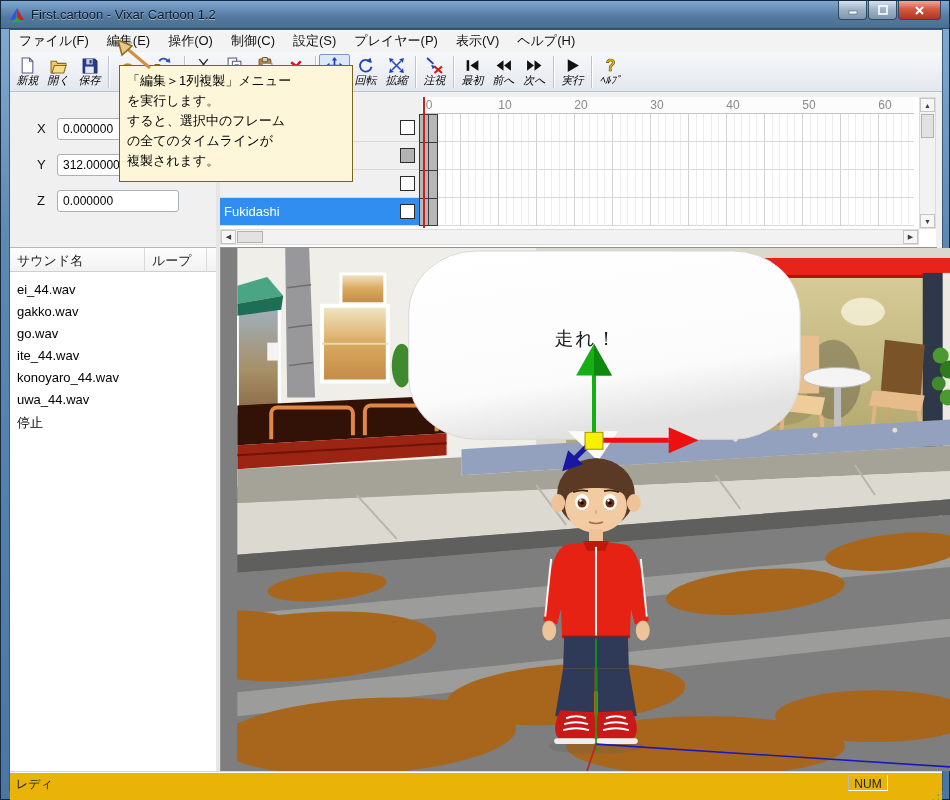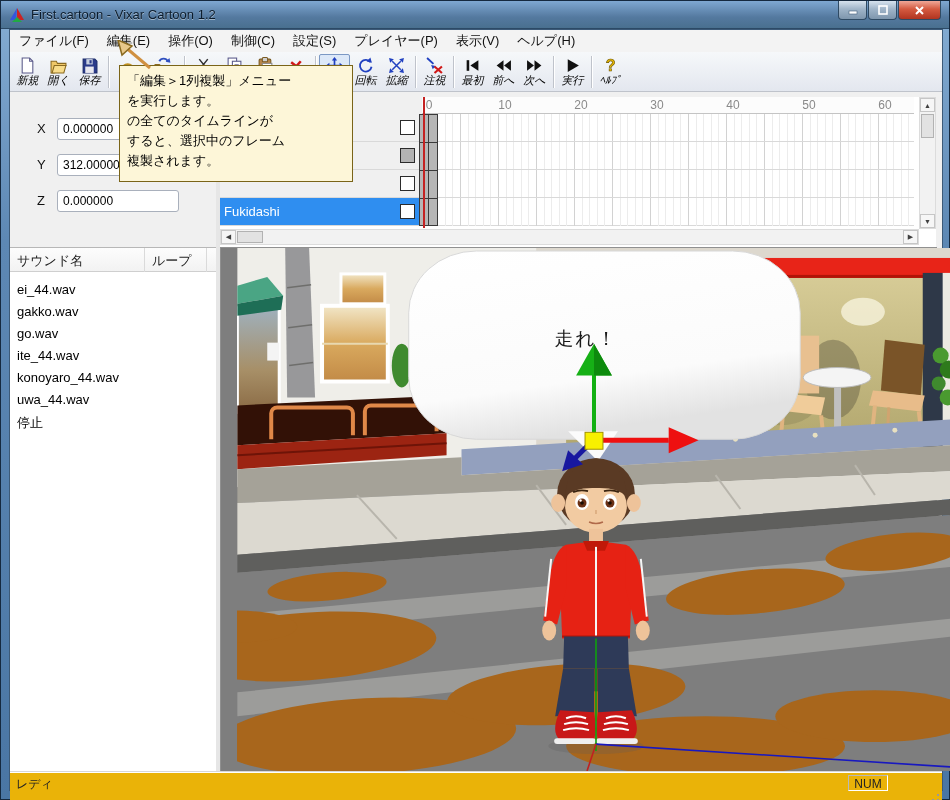--- a/index.html
+++ b/index.html
@@ -571,19 +571,19 @@
       <span class="grip"></span>
     </div>
 
     <svg class="callout" width="46" height="30" viewBox="0 0 46 30">
       <path d="M40 28 L14 6" stroke="#d09040" stroke-width="3" fill="none"></path>
       <polygon points="8,0 22,6 12,15" fill="#e8c88a" stroke="#8a6a20" stroke-width="1.5"></polygon>
     </svg>
     <div class="tooltip">
       <div>「編集＞1列複製」メニュー</div>
       <div>を実行します。</div>
+      <div>すると、選択中のフレーム</div>
       <div>の全てのタイムラインが</div>
-      <div>すると、選択中のフレーム</div>
       <div>複製されます。</div>
     </div>
 
   </div>
 </div>
 
 </body></html>

